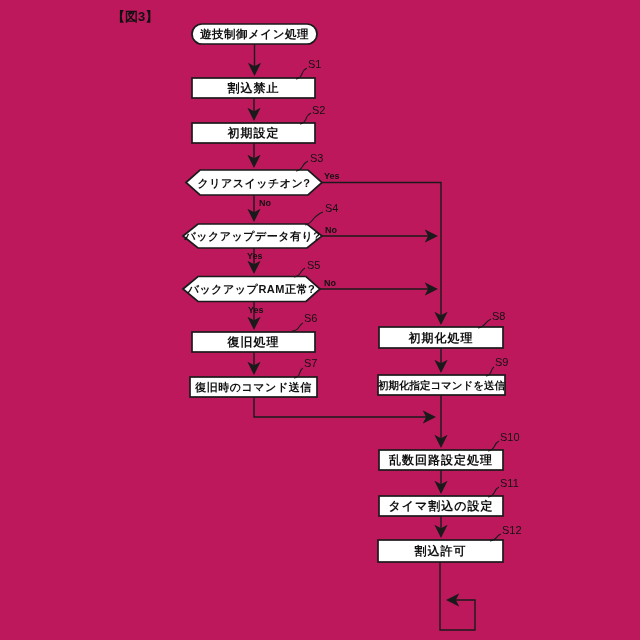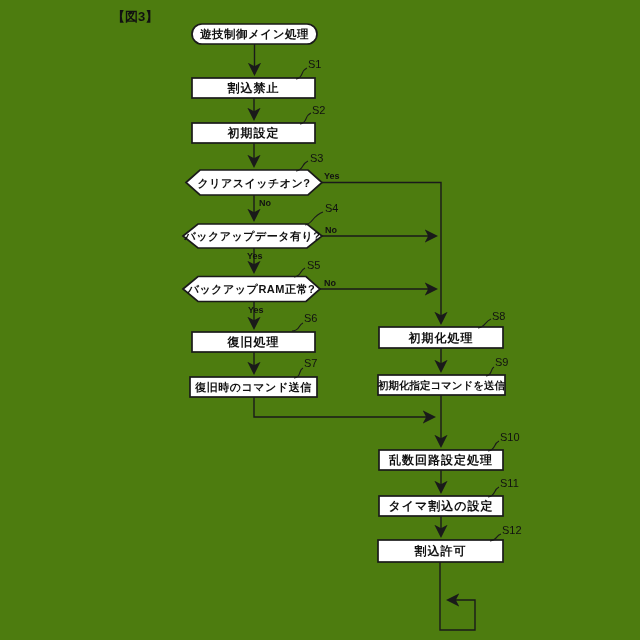--- a/index.html
+++ b/index.html
@@ -8,21 +8,21 @@
     background: #ffffff;
     width: 640px;
     height: 640px;
     overflow: hidden;
     font-family: "Liberation Sans", sans-serif;
   }
   #stage {
     position: relative;
     width: 640px;
     height: 640px;
-    background: #4d7c0f;
+    background: #be185d;
   }
   svg { display: block; }
   .shape {
     fill: #ffffff;
     stroke: #1a1a1a;
     stroke-width: 1.7;
   }
   .edge {
     fill: none;
     stroke: #1a1a1a;

